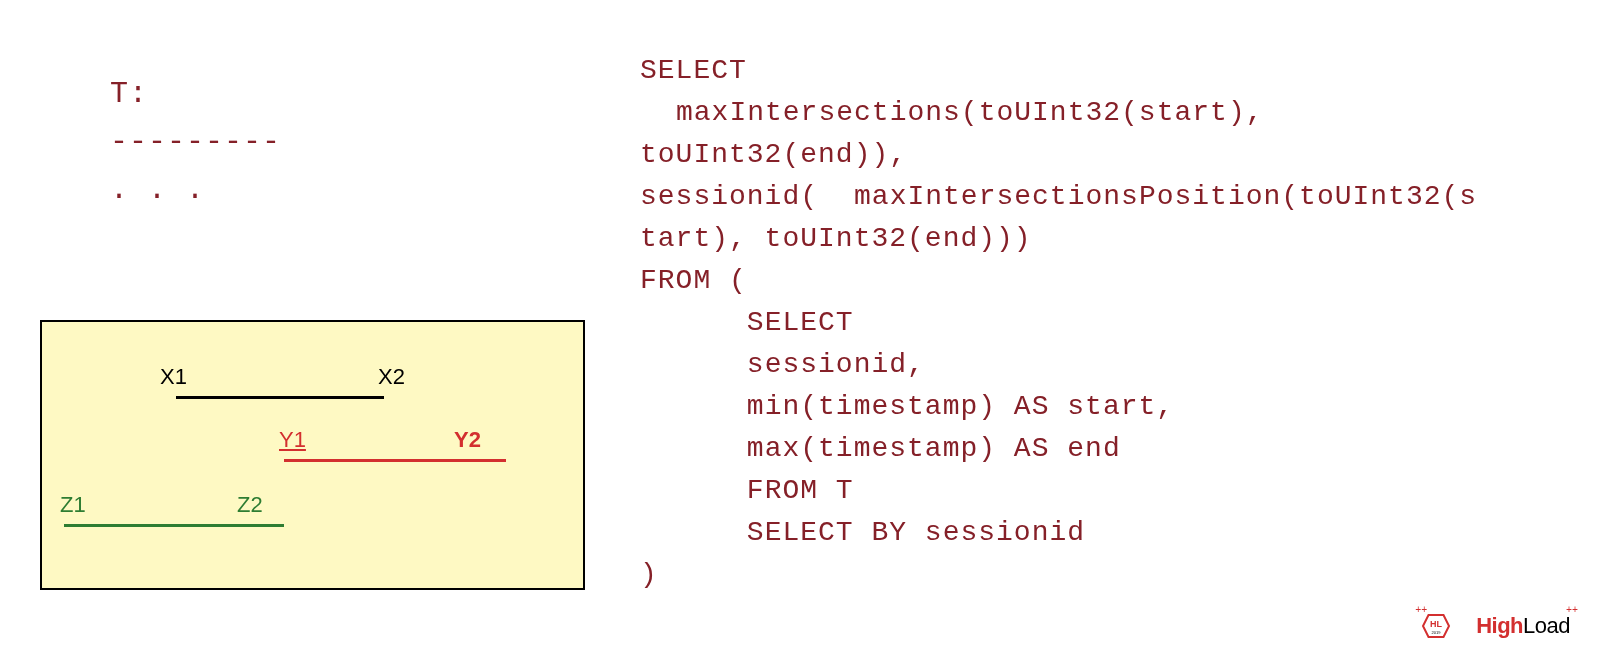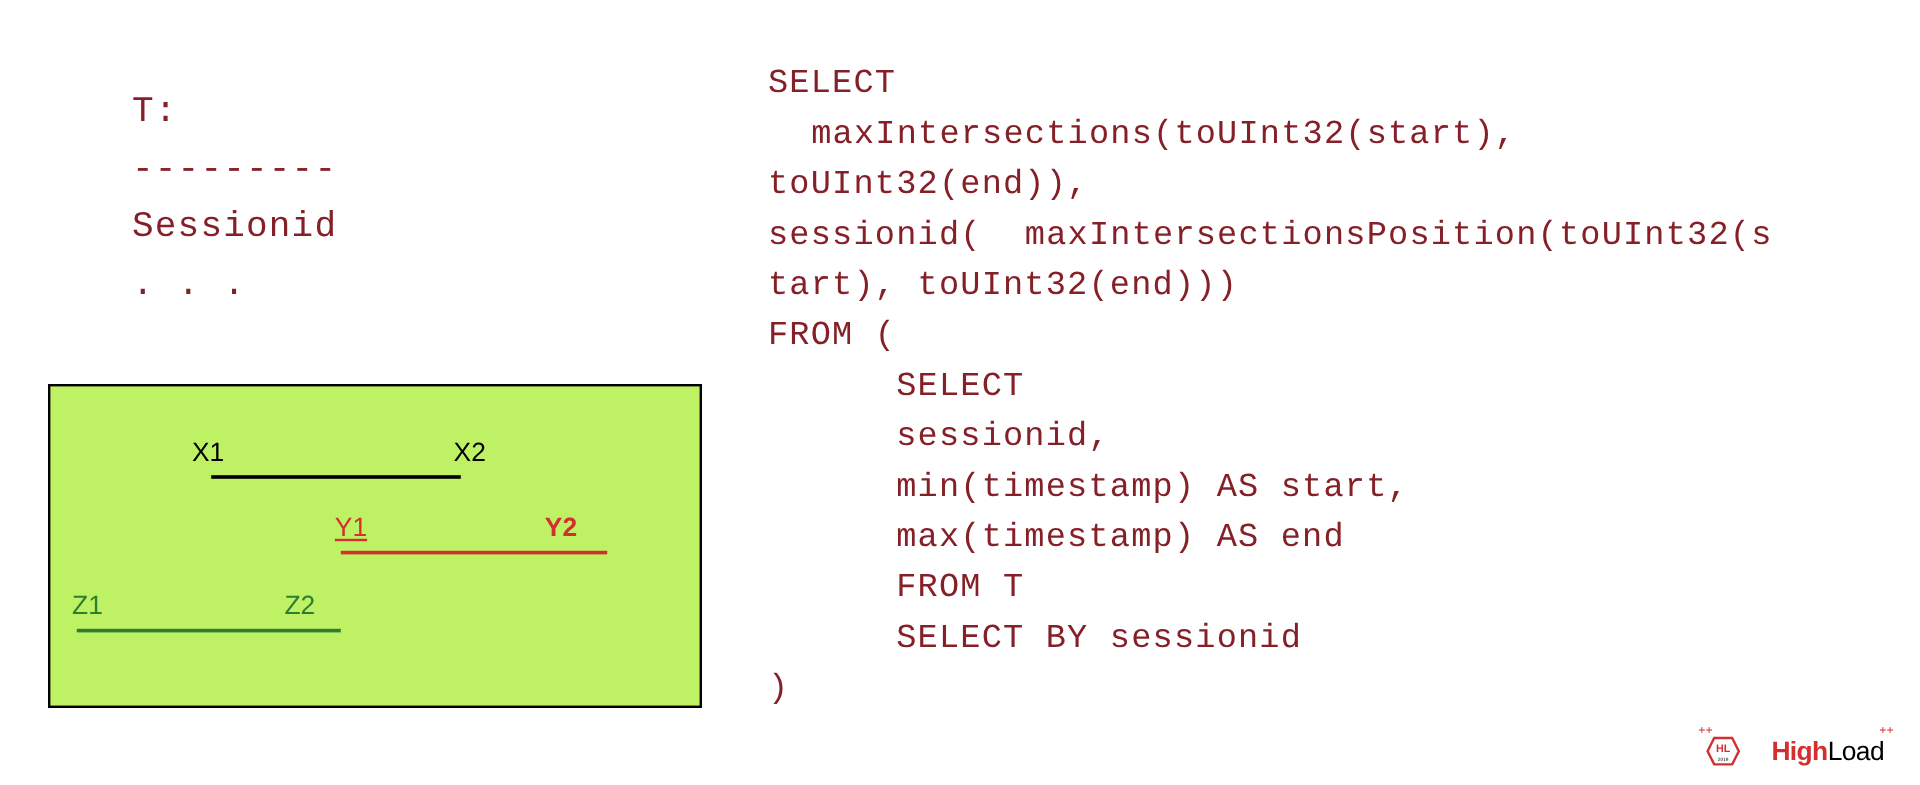--- a/index.html
+++ b/index.html
@@ -29,21 +29,21 @@
       letter-spacing: 1px;
       padding-left: 70px;
     }
     .diagram-box {
       position: absolute;
       left: 40px;
       top: 320px;
       width: 545px;
       height: 270px;
       border: 2px solid #000000;
-      background: #bef264;
+      background: #fef9c3;
     }
     .interval {
       position: absolute;
     }
     .interval-label {
       font-family: Arial, sans-serif;
       font-size: 22px;
       font-weight: 400;
     }
     .interval-line {
@@ -179,21 +179,20 @@
       right: -8px;
     }
   </style>
 </head>
 <body>
 
 <div class="left-column">
   <div class="schema-text">
     <div>T:</div>
     <div>---------</div>
-    <div>Sessionid</div>
     <div>. . .</div>
   </div>
 </div>
 
 <div class="diagram-box">
   <div class="interval x-interval">
     <span class="interval-label x1-label">X1</span>
     <span class="interval-label x2-label">X2</span>
     <div class="interval-line x-line"></div>
   </div>

